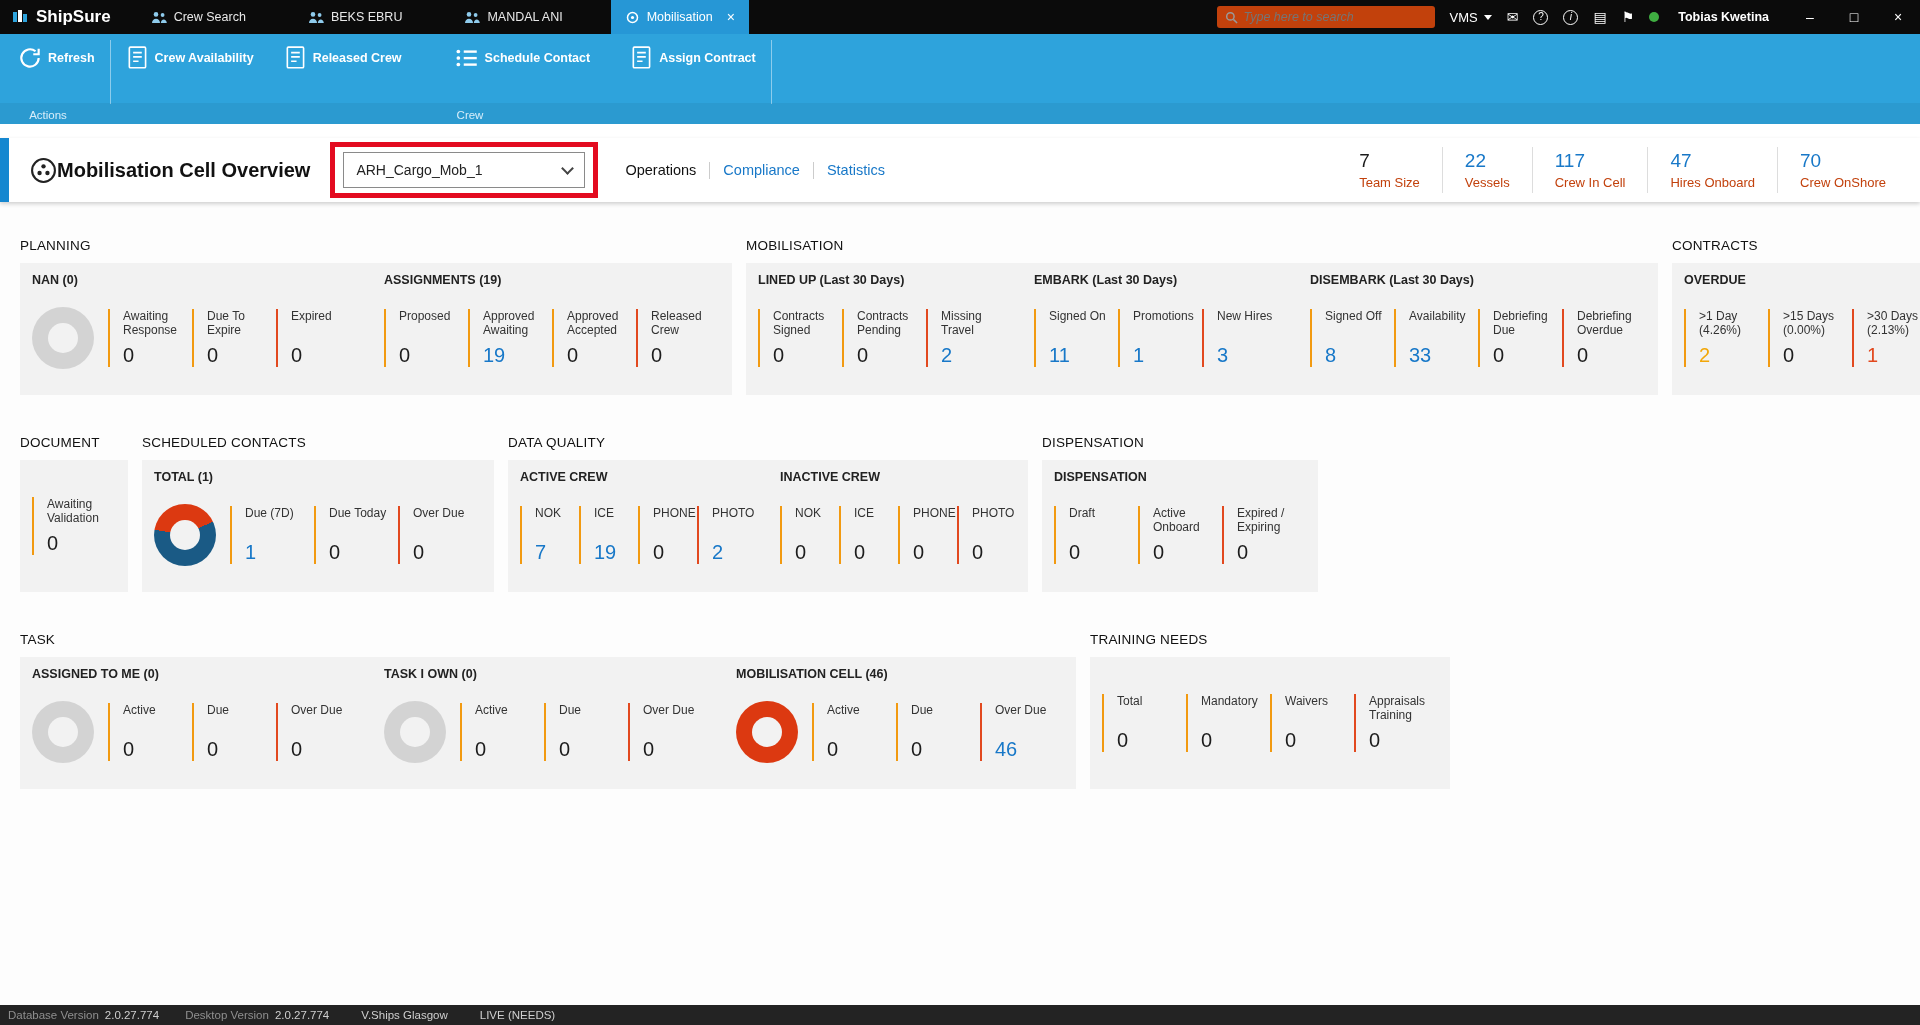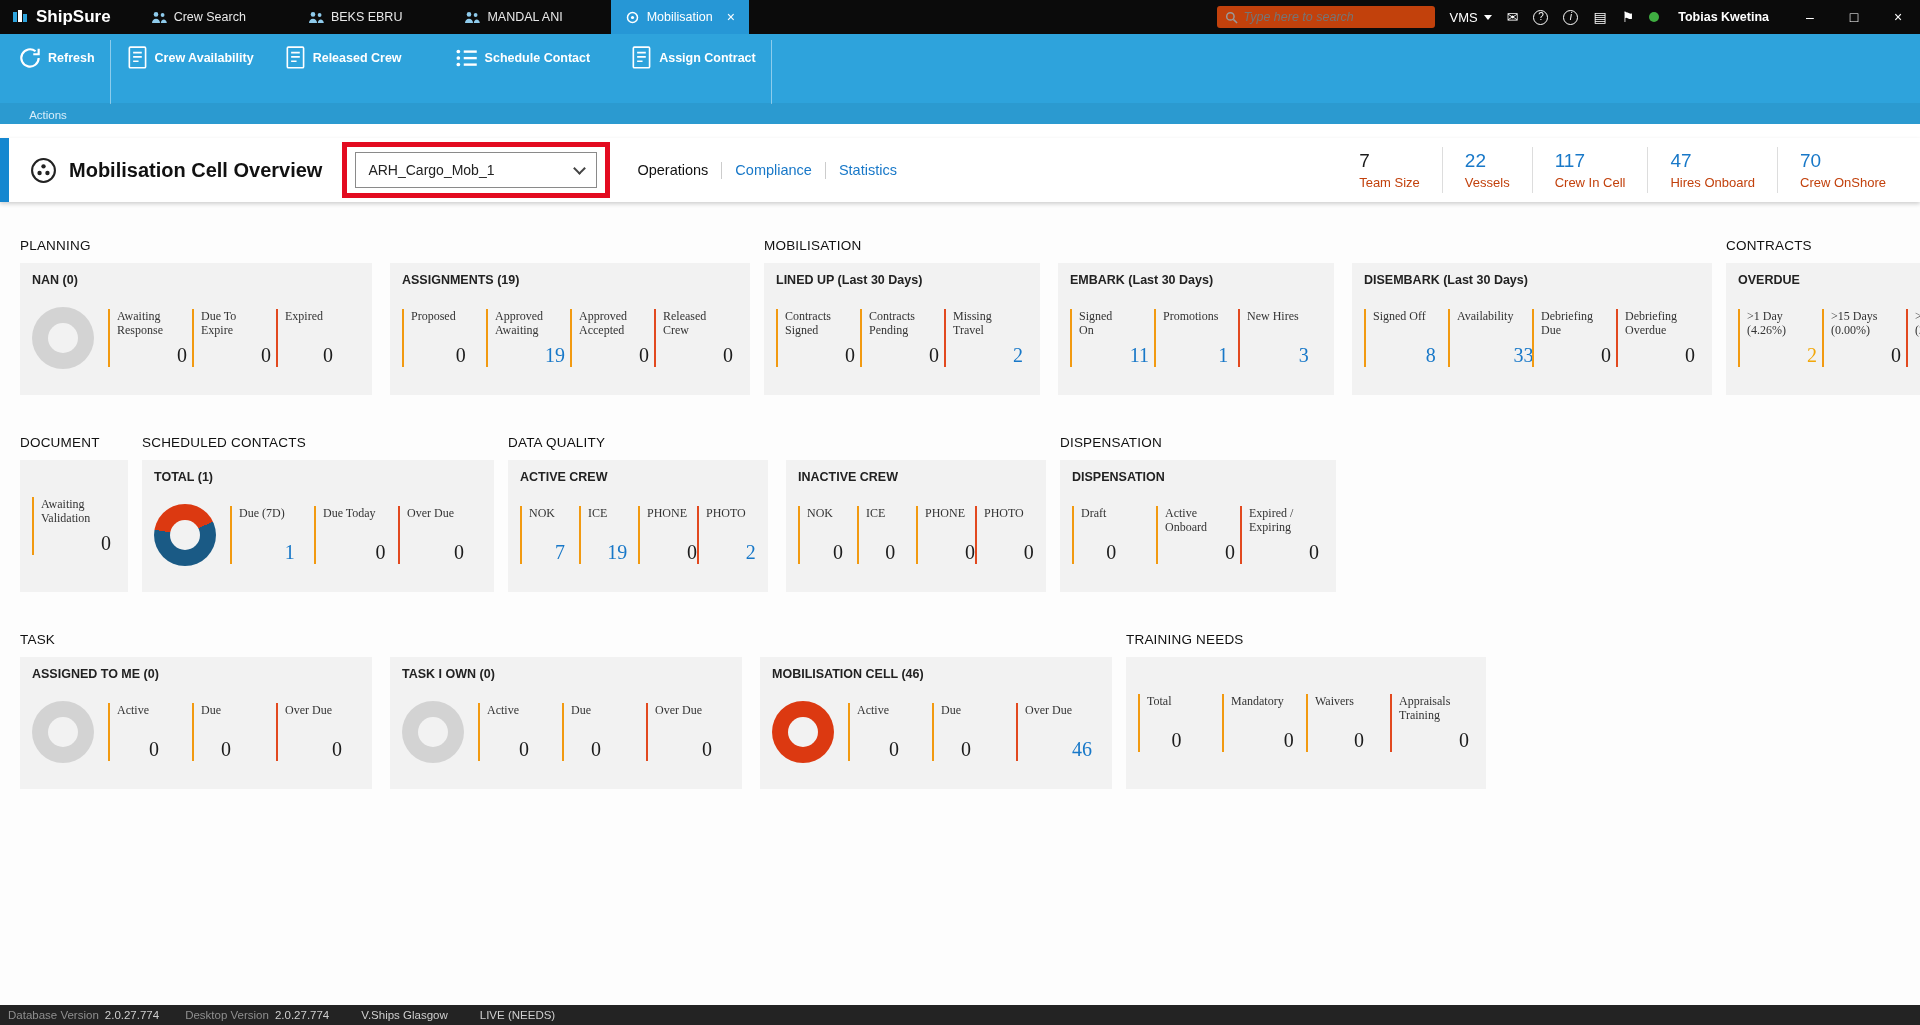--- a/index.html
+++ b/index.html
@@ -30,51 +30,51 @@
   .ribbon { height:90px; background:#2EA3DC; position:relative; display:flex; align-items:flex-start; color:#fff; flex:0 0 auto; padding-left:2px; }
   .rbn-btn { display:flex; flex-direction:row; align-items:center; gap:5px; padding:11px 15px 0; font-size:12.5px; font-weight:600; text-align:center; white-space:nowrap; }
   .rbn-sep { width:1px; height:64px; margin-top:6px; background:rgba(255,255,255,.45); }
   .rbn-groups { position:absolute; left:0; right:0; bottom:0; height:21px; background:rgba(0,0,0,.05); font-size:11.5px; color:#D8EEFA; }
   .g-actions { position:absolute; left:0; width:96px; bottom:3px; text-align:center; }
   .g-crew { position:absolute; left:100px; width:740px; bottom:3px; text-align:center; }
 
   
   .hdr { margin-top:14px; height:64px; background:#fff; box-shadow:0 2px 4px rgba(0,0,0,.18); display:flex; align-items:center; position:relative; padding-left:30px; flex:0 0 auto; z-index:2; }
   .hdr-stripe { position:absolute; left:0; top:0; bottom:0; width:9px; background:#1587D0; }
-  .hdr-title { font-size:20px; font-weight:bold; color:#111; margin-left:12px; white-space:nowrap; }
+  .hdr-title { font-size:20px; font-weight:bold; color:#111; white-space:nowrap; }
   .ann { border:5px solid #E30B20; padding:5px 8px; margin-left:20px; }
   .dd { width:242px; height:36px; border:1px solid #8a8a8a; background:#fff; display:flex; align-items:center; padding:0 12px; font-size:14px; color:#222; cursor:default; }
   .dd .chev { margin-left:auto; width:9px; height:9px; border-right:2px solid #444; border-bottom:2px solid #444; transform:rotate(45deg); margin-top:-4px; }
   .hdr-tabs { display:flex; align-items:center; margin-left:14px; font-size:14.5px; }
   .hdr-tab { padding:0 13px; white-space:nowrap; }
   .hdr-tab.sel { color:#111; }
   .hdr-tab.link { color:#1878C8; }
   .hdr-tab-sep { width:1px; height:17px; background:#ccc; }
   .hdr-stats { margin-left:auto; display:flex; align-items:stretch; padding-right:12px; }
   .stat { padding:3px 22px; border-left:1px solid #DDD; }
   .stat:first-child { border-left:none; }
   .stat-v { font-size:19px; color:#1878C8; }
   .stat-v.dark { color:#1a1a1a; }
   .stat-l { font-size:13px; color:#c2410c; margin-top:3px; white-space:nowrap; }
 
   
   .content { flex:1; padding:36px 20px 0; background:#FDFDFD; overflow:hidden; }
   .dash-row { display:flex; gap:14px; margin-bottom:40px; align-items:flex-start; }
   .dash-section { display:flex; flex-direction:column; }
   .sec-title { font-size:13.5px; color:#111; margin-bottom:10px; letter-spacing:.2px; }
-  .cards-row { display:flex; gap:18px; align-items:flex-start; }
+  .cards-row { display:flex; gap:0; align-items:flex-start; }
   .card { background:#F2F2F2; min-height:132px; padding:10px 12px; display:flex; flex-direction:column; }
   .card-title { font-size:12.5px; font-weight:600; color:#222; margin-bottom:4px; white-space:nowrap; }
   .card-body { display:flex; align-items:center; flex:1; }
   .donut { width:62px; height:62px; border-radius:50%; margin-right:14px; position:relative; flex:0 0 auto; }
   .donut::after { content:""; position:absolute; inset:16px; border-radius:50%; background:#F2F2F2; }
   .donut-empty { background:#D3D3D3; }
   .donut-red { background:#DC3911; }
   .donut-split { background:conic-gradient(from 280deg, #DC3911 0 40%, #1A5A85 40% 100%); }
-  .metric { width:79px; min-height:58px; border-left:2px solid #F29A11; padding-left:7px; margin-right:5px; display:flex; flex-direction:row;font-family:Liberation Serif, serif; }
+  .metric { width:79px; min-height:58px; border-left:2px solid #F29A11; padding-left:13px; margin-right:5px; display:flex; flex-direction:column; }
   .narrow-card .metric { width:54px; }
   .m-label { font-size:12px; line-height:1.2; color:#333; }
   .m-value { font-size:20px; color:#1d1d1d; margin-top:auto; padding-top:4px; }
   .bar-red { border-left-color:#E2491F; }
   .bar-amber { border-left-color:#F29A11; }
   .v-blue { color:#1878C8; } .v-amber { color:#F2A70A; } .v-red { color:#E2491F; } .v-dark { color:#1d1d1d; }
 
   
   .statusbar { height:20px; background:#232323; color:#8f8f8f; display:flex; align-items:center; gap:26px; padding:0 8px; font-size:11.5px; flex:0 0 auto; }
   .sb-val { color:#cfcfcf; margin-left:6px; }
@@ -216,20 +216,21 @@
         <svg width="24" height="26" viewBox="0 0 22 24" fill="none" stroke="#fff" stroke-width="1.5">
             <rect x="3" y="2" width="15" height="19" rx="1"></rect>
             <path d="M6.5 7h8 M6.5 11h8 M6.5 15h5"></path>
           </svg>
       </span>
       <span>Assign Contract</span>
     </div>
     <div class="rbn-sep"></div>
     <div class="rbn-groups">
       <span class="g-actions">Actions</span>
+      <span class="g-crew">Crew</span>
     </div>
   </div>
 
   <div class="hdr">
     <div class="hdr-stripe"></div>
     <span style="display:inline-flex;">
       <svg width="27" height="27" viewBox="0 0 26 26">
           <circle cx="13" cy="13" r="11" fill="none" stroke="#222" stroke-width="2"></circle>
           <circle cx="13" cy="9" r="2.1" fill="#222"></circle>
           <circle cx="9.2" cy="15.4" r="2.1" fill="#222"></circle>

